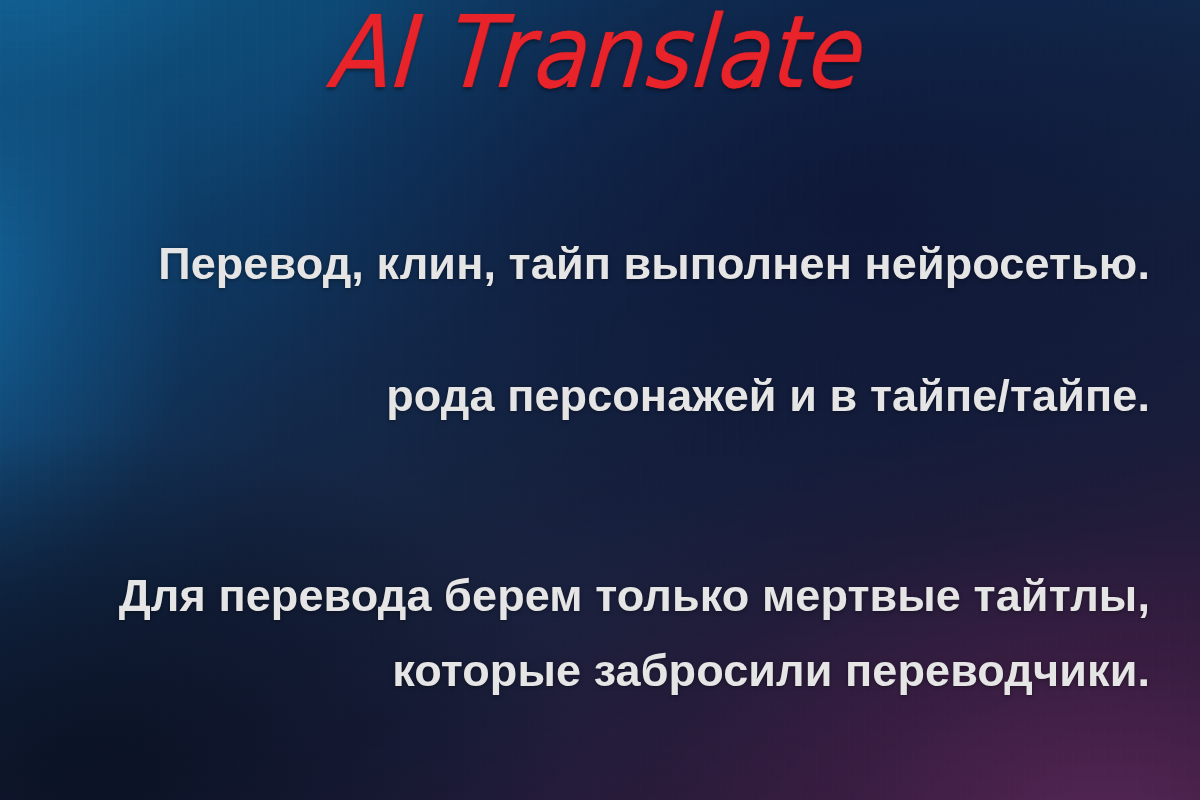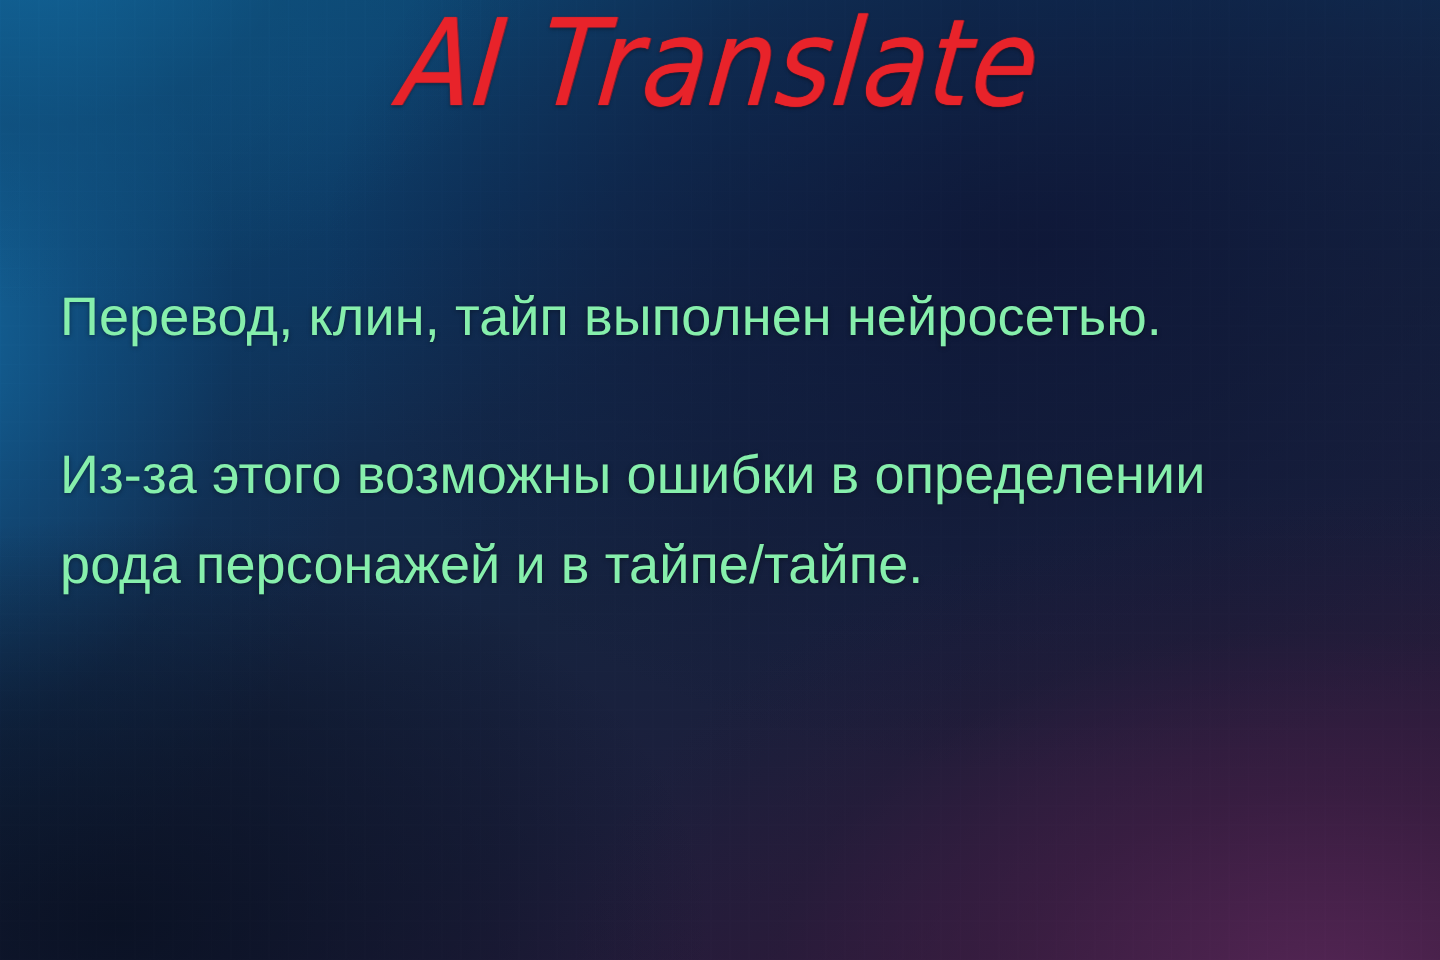--- a/index.html
+++ b/index.html
@@ -130,25 +130,25 @@
     text-shadow:
       0 0 1px rgba(232, 35, 42, 0.95),
       1px 0 0 rgba(205, 22, 30, 0.55),
       0 2px 3px rgba(0, 0, 0, 0.35);
   }
 
   .body-block {
     position: absolute;
     left: 50px;
     right: 50px;
-    text-align: left;
-    color: #86efac;
+    text-align: right;
+    color: #e5e5e5;
     font-size: 45px;
     line-height: 75px;
-    font-weight: 400;
+    font-weight: 700;
     letter-spacing: 0.1px;
     text-shadow: 0 1px 4px rgba(0, 0, 0, 0.40);
   }
 
   .para-1 { top: 226px; }
   .para-2 { top: 358px; }
   .para-3 { top: 558px; }
 
   .body-block p { margin: 0; }
 </style>
@@ -167,19 +167,22 @@
 
   <div class="content">
 
     <div class="title">AI Translate</div>
 
     <div class="body-block para-1">
       <p>Перевод, клин, тайп выполнен нейросетью.</p>
     </div>
 
     <div class="body-block para-2">
-      <p>Из-за этого возможны ошибки в определении</p>
       <p>рода персонажей и в тайпе/тайпе.</p>
     </div>
 
+    <div class="body-block para-3">
+      <p>Для перевода берем только мертвые тайтлы,</p>
+      <p>которые забросили переводчики.</p>
+    </div>
 
   </div>
 </div>
 
 </body></html>

